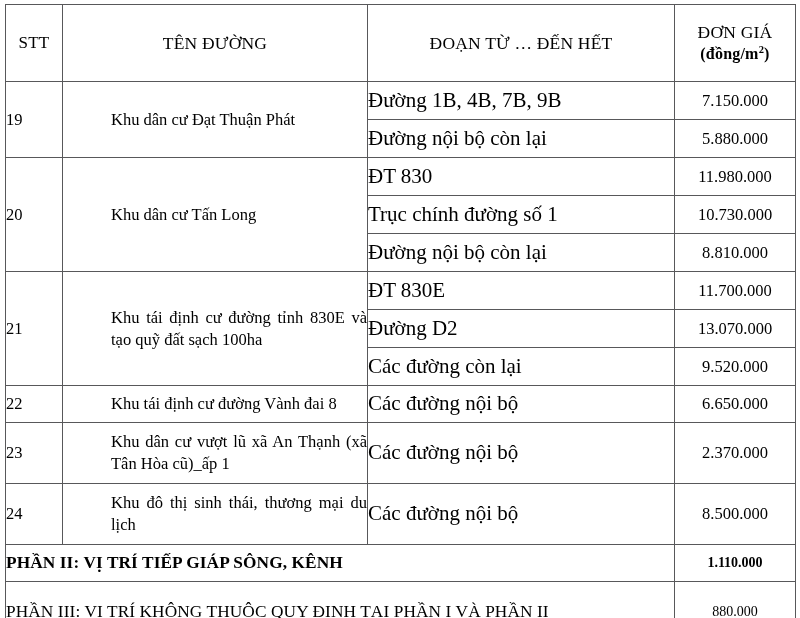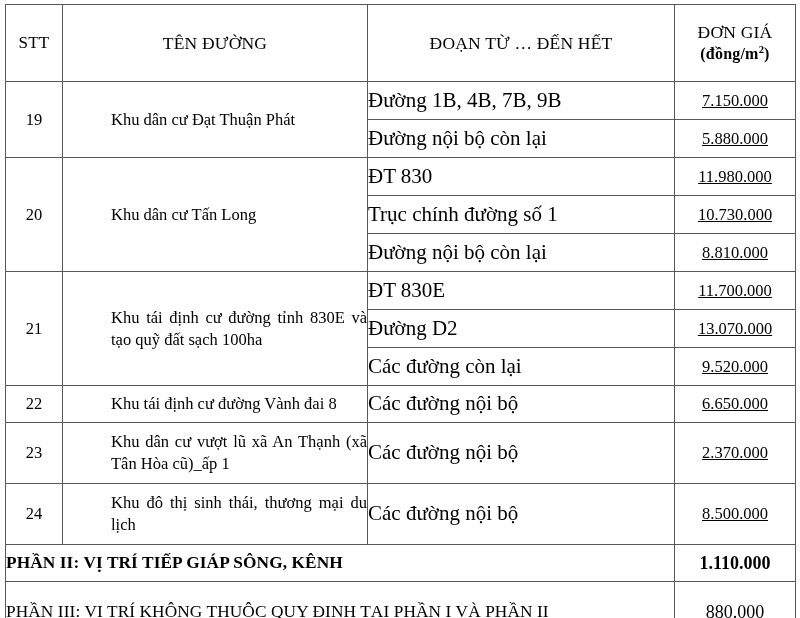--- a/index.html
+++ b/index.html
@@ -50,61 +50,60 @@
     height: 76px;
     line-height: 1.28;
   }
   .hdr-stt { font-size: 17px; }
   .hdr-price-main { display: block; }
   .hdr-price-sub { display: block; font-size: 16px; font-weight: bold; }
   .hdr-price-sub sup { font-size: 10.5px; vertical-align: super; }
 
   
   td.stt {
-    text-align: center;
+    text-align: left;
     font-size: 16.5px;
   }
   td.name {
     font-size: 16.5px;
     padding: 2px 7px 2px 10px;
     line-height: 1.33;
     text-align: justify;
     text-align-last: left;
     hyphens: none;
   }
   td.name.center-v { vertical-align: middle; padding-left: 48px; }
   td.seg {
     font-size: 21px;
     padding: 2px 6px 2px 9px;
     line-height: 1.3;
   }
   td.price {
     font-size: 16.5px;
     text-align: center;
     padding: 2px 8px 2px 4px;
-    text-decoration: underline;
   }
   tr.subrow td { height: 37px; }
   tr.simple td { height: 36px; }
   tr.tall2 td { height: 60px; }
 
   
   td.section-label {
     font-weight: bold;
     font-size: 17.3px;
     padding: 3px 6px 3px 10px;
     line-height: 1.3;
     letter-spacing: 0.1px;
     text-align: left;
   }
   tr.section-2 td { height: 36px; font-weight: bold; }
   tr.section-3 td { height: 60px; }
   td.section-price {
     text-align: center;
-    font-size: 18px;
+    font-size: 14px;
     margin-top: 39px;
   }
 </style>
 </head>
 <body>
 
 <div id="page">
   <table class="price-table">
     <colgroup>
       <col class="c-stt">

